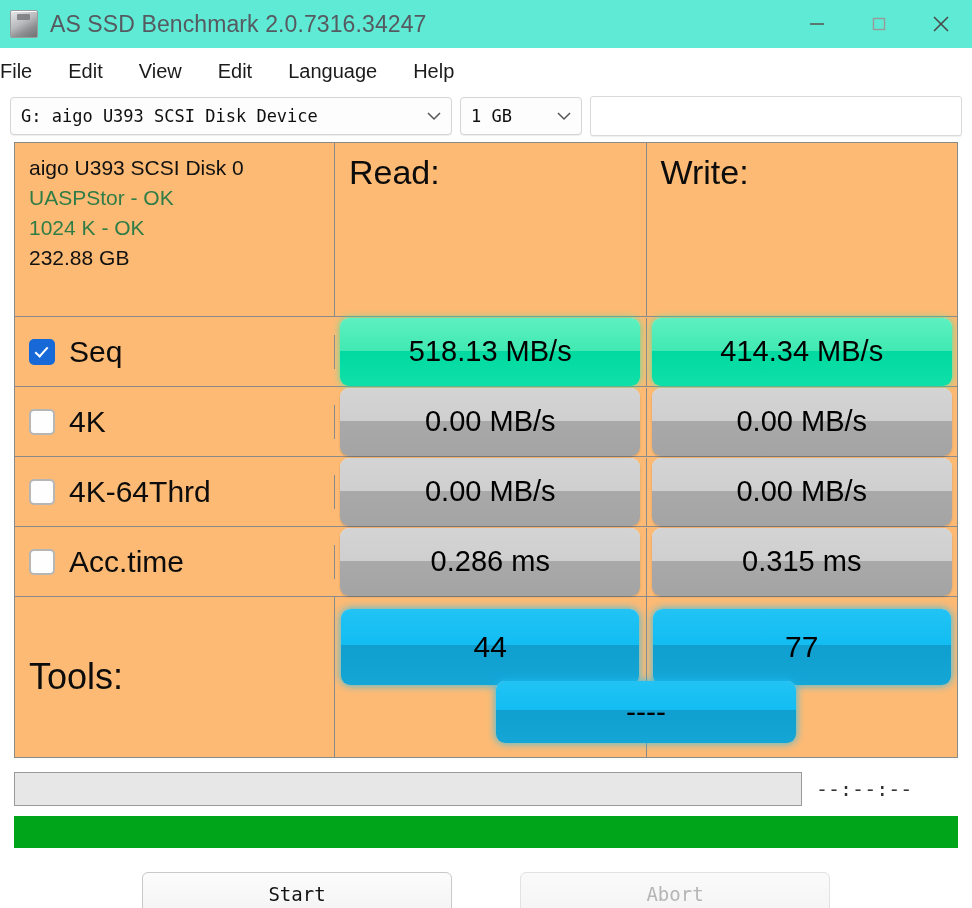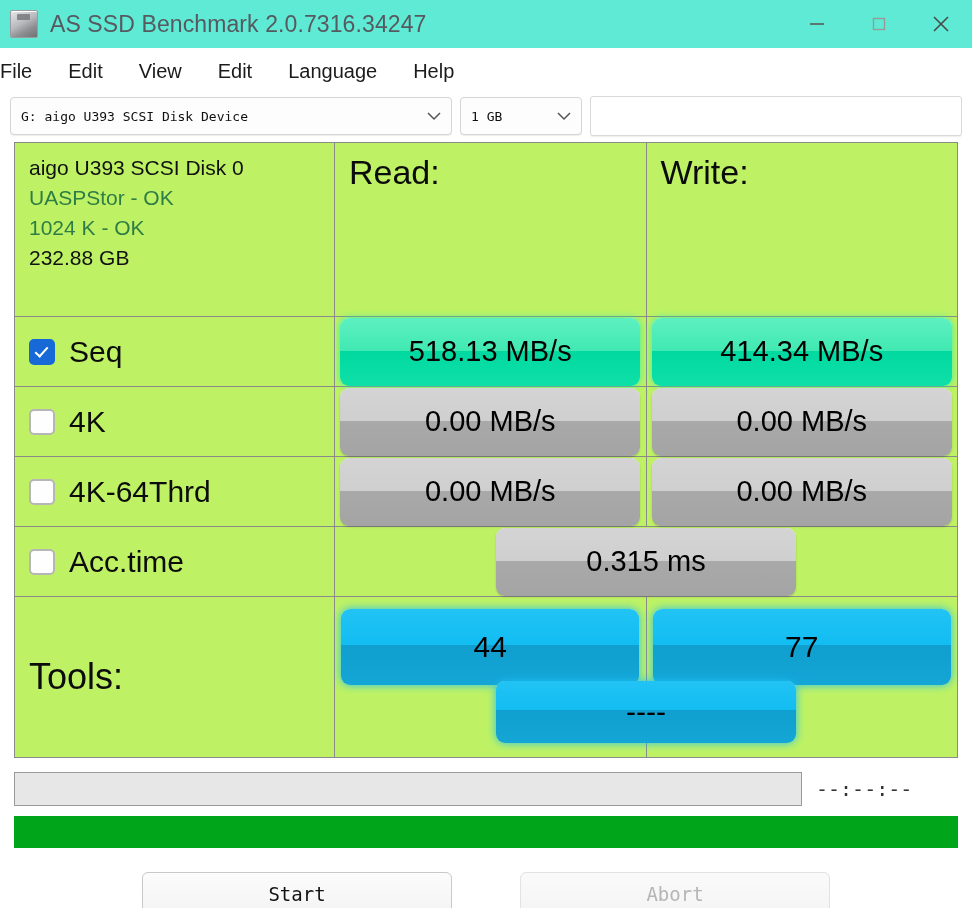--- a/index.html
+++ b/index.html
@@ -87,21 +87,21 @@
     background: #fdfdfd;
     border: 1px solid #d5d5d5;
     border-radius: 4px;
     display: flex;
     align-items: center;
     box-shadow: 0 1px 1px rgba(0,0,0,.07);
   }
   .combo-text {
     flex: 1;
     font-family: "DejaVu Sans Mono", monospace;
-    font-size: 13px;
+    font-size: 17px;
     color: #0f0f0f;
     padding-left: 10px;
     white-space: nowrap;
     overflow: hidden;
   }
   .chev {
     width: 34px;
     display: flex; align-items: center; justify-content: center;
   }
   #drive-combo { width: 440px; }
@@ -112,21 +112,21 @@
     background: #ffffff;
     border: 1px solid #dadada;
     border-radius: 3px;
     box-shadow: 0 1px 1px rgba(0,0,0,.07);
   }
 
   
   .grid {
     margin: 4px 14px 0 14px;
     border: 1px solid #8a8a8a;
-    background: #bef264;
+    background: #fdba74;
     width: 944px;
     box-sizing: border-box;
   }
   .grow {
     display: flex;
     border-bottom: 1px solid #8a8a8a;
   }
   .grow:last-child { border-bottom: none; }
 
   .c-label {
@@ -158,21 +158,21 @@
   .info-ok { color: #2f7d46; }
   .rw-head {
     align-items: flex-start !important;
     justify-content: flex-start !important;
     padding: 10px 0 0 14px;
     font-size: 34px;
     color: #0c0c0c;
   }
 
   
-  .row-test { height: 69px; }
+  .row-test { height: 69px; align-items: center; }
   .chk {
     width: 26px; height: 26px;
     box-sizing: border-box;
     border-radius: 5px;
     flex: none;
     margin-right: 14px;
     position: relative;
   }
   .chk.off {
     background: #fefefe;
@@ -449,20 +449,25 @@
       <div class="pill gray">
         <span class="ptxt">0.00 MB/s</span>
       </div>
     </div>
   </div>
 
   <div class="grow row-test">
     <div class="c-label">
       <span class="chk off"></span>
       <span class="test-name">Acc.time</span>
+    </div>
+    <div class="c-val">
+      <div class="pill gray">
+        <span class="ptxt">0.286 ms</span>
+      </div>
     </div>
     <div class="c-val">
       <div class="pill gray">
         <span class="ptxt">0.315 ms</span>
       </div>
     </div>
   </div>
 
   <div class="grow row-score">
     <div class="c-label">

